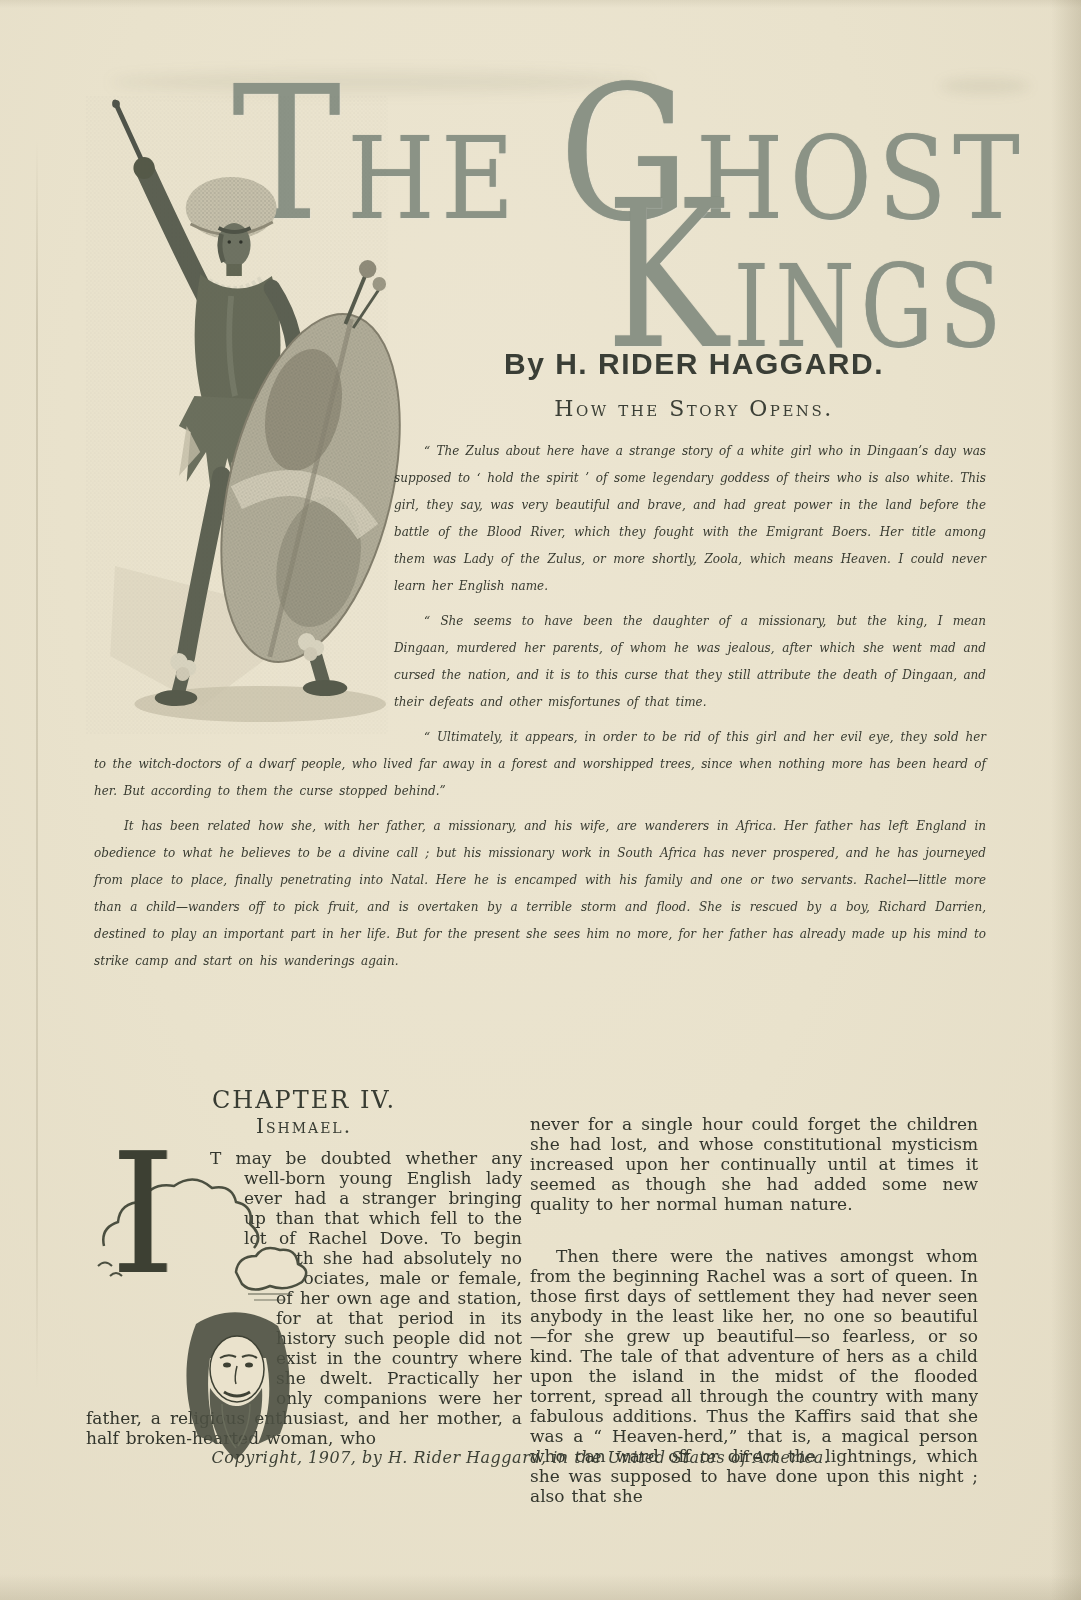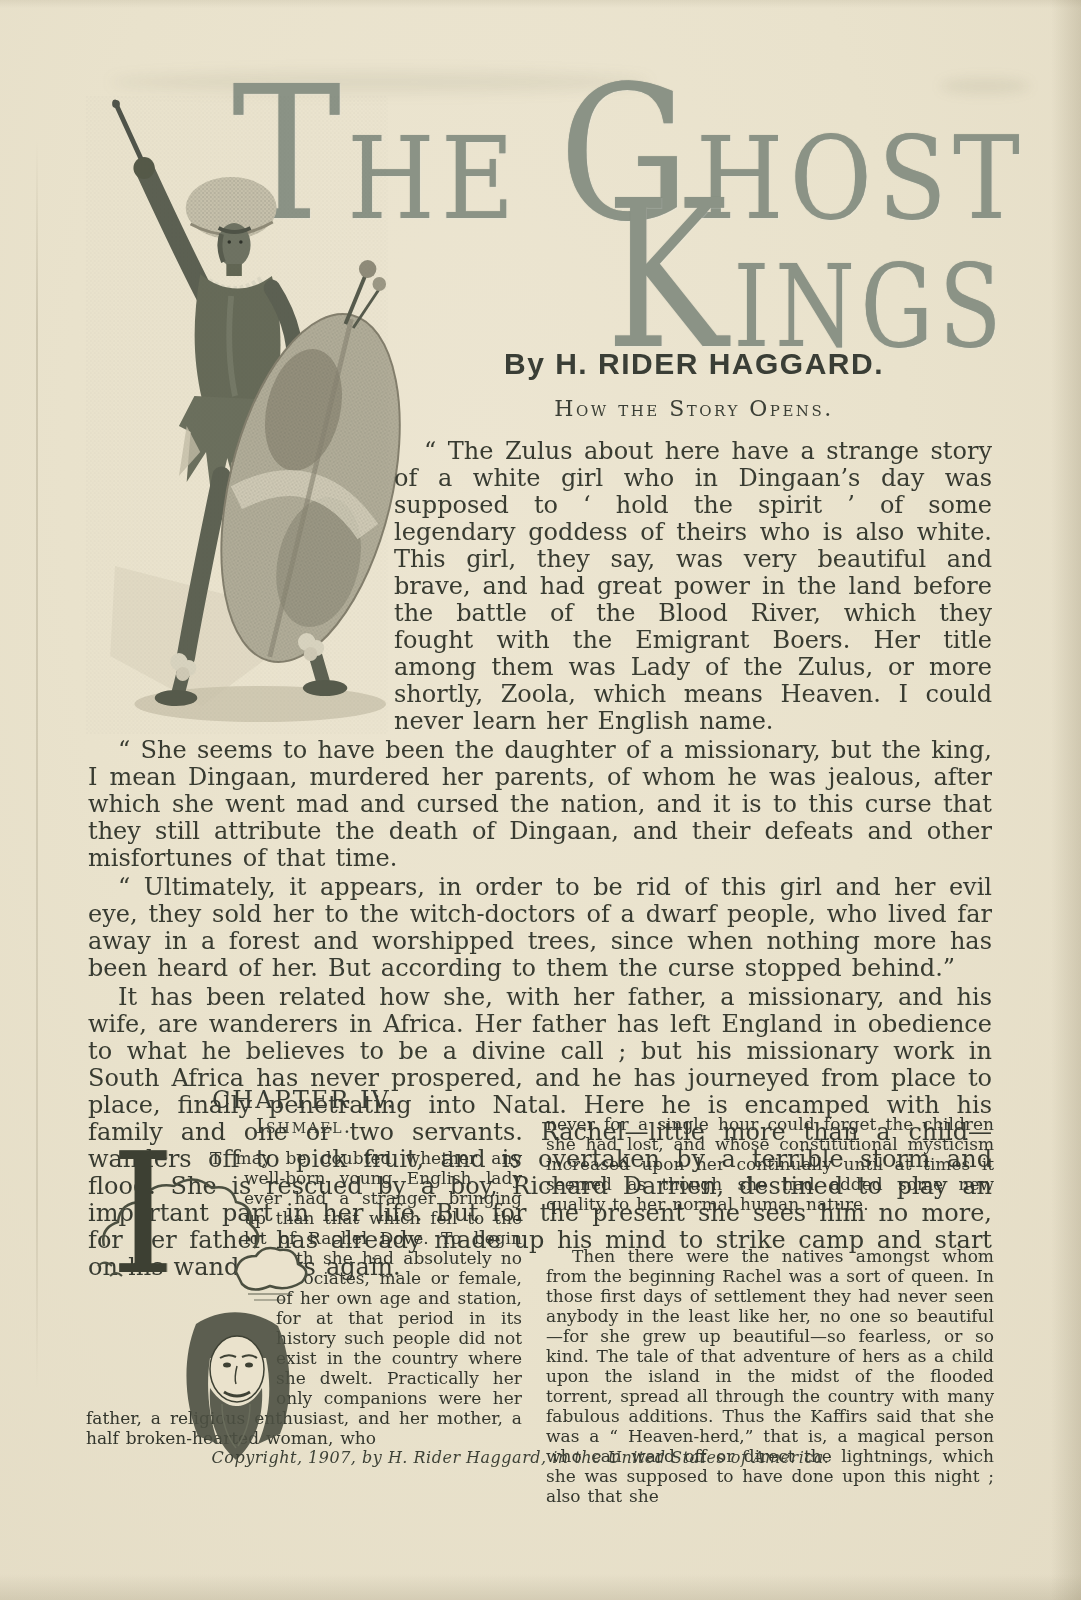--- a/index.html
+++ b/index.html
@@ -37,25 +37,25 @@
   
   .content{position:absolute;z-index:2;left:86px;top:96px;width:908px;}
   .warrior-float{float:left;width:302px;height:638px;margin-right:6px;}
   .warrior-float svg{overflow:visible;display:block;}
   .mast-spacer{height:250px;}
   .byline{font-family:"Liberation Sans",sans-serif;font-weight:bold;font-size:30px;
     letter-spacing:1.5px;text-align:center;color:#3a3e36;line-height:36px;}
   .story-opens{margin-top:14px;font-variant:small-caps;font-size:22px;letter-spacing:2.5px;
     text-align:center;color:#3b3f36;line-height:26px;}
   .intro{margin-top:16px;}
-  .intro p{margin:2px;text-align:justify;font-size:24px;line-height:27px;
+  .intro p{margin:8px;text-align:justify;font-style:italic;font-size:12px;line-height:27px;
     text-indent:30px;color:#383b31;word-spacing:2.5px;}
 
   
-  .columns{position:absolute;z-index:2;left:86px;top:1086px;width:908px;display:flex;gap:24px;}
+  .columns{position:absolute;z-index:2;left:86px;top:1086px;width:908px;display:flex;gap:8px;}
   .col-left{width:436px;}
   .col-right{width:448px;padding-top:28px;}
   .chapter-heading{text-align:center;font-size:24px;letter-spacing:2px;color:#383c33;line-height:28px;}
   .chapter-sub{text-align:center;font-variant:small-caps;font-size:20px;letter-spacing:2px;
     color:#383c33;line-height:24px;}
   .opening-wrap{margin-top:10px;}
   p.body{margin:0;text-align:justify;font-size:17px;line-height:20px;color:#33362d;word-spacing:1.5px;}
   .col-right p.indent{text-indent:26px;margin-top:32px;}
   .dropcap-fig{float:left;width:192px;height:260px;margin-right:2px;position:relative;
     shape-outside:polygon(0 0,124px 0,124px 26px,158px 26px,158px 100px,190px 100px,190px 260px,0 260px);}

